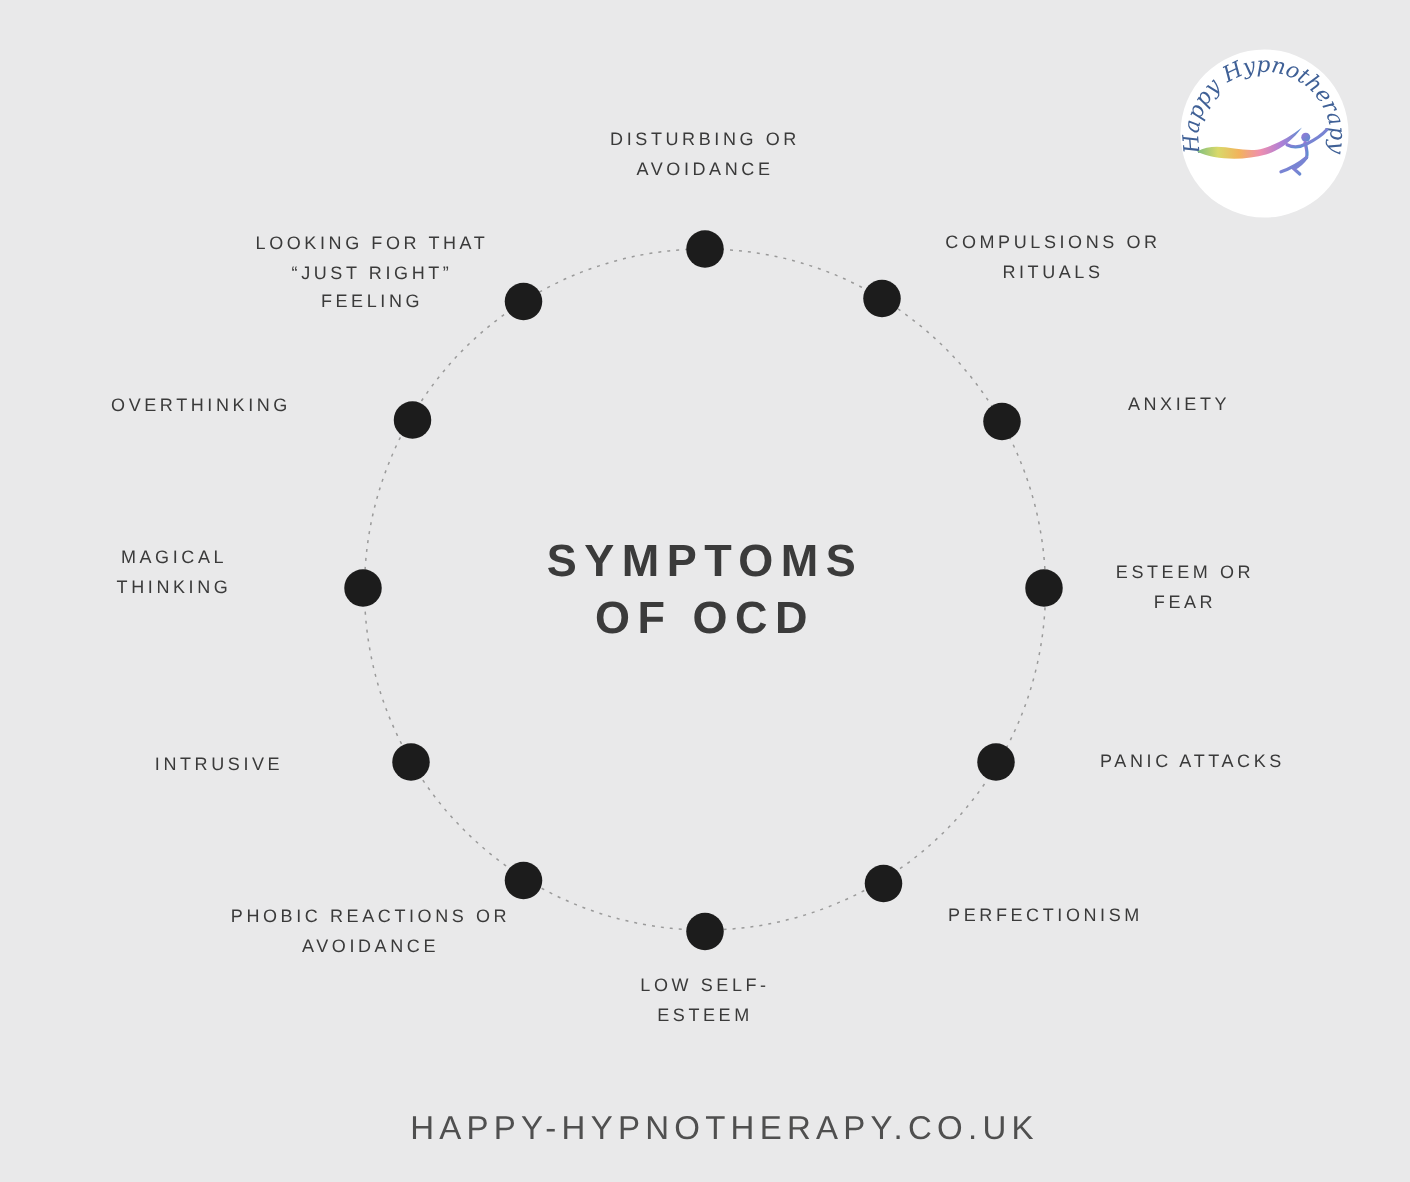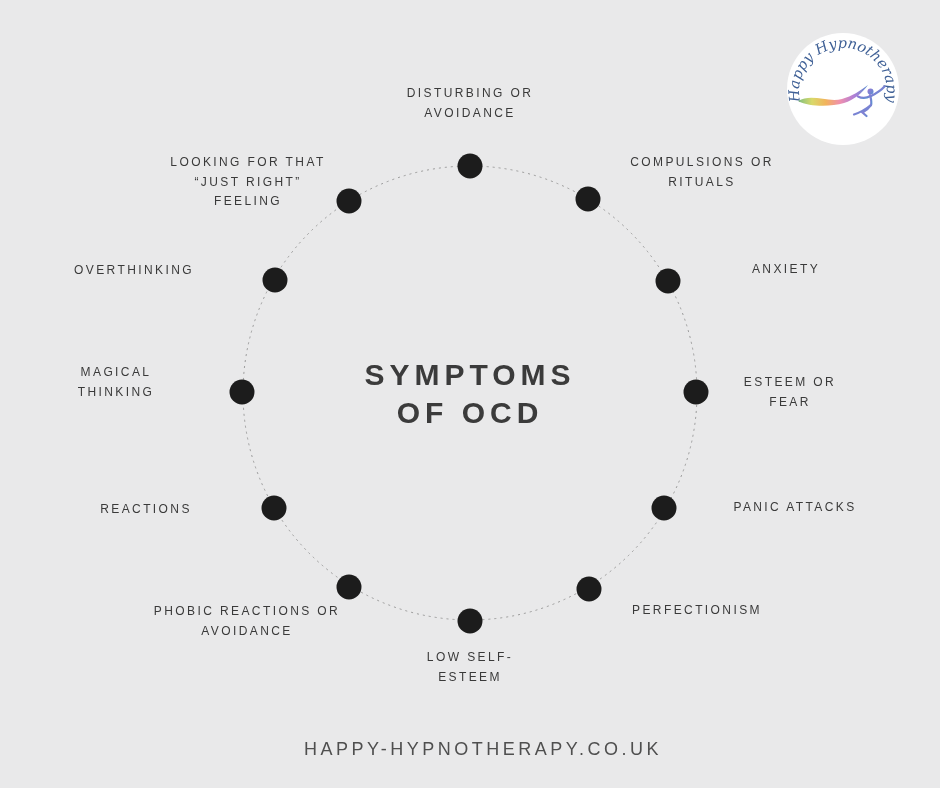--- a/index.html
+++ b/index.html
@@ -40,21 +40,21 @@
     position:absolute;transform:translate(-50%,-50%);
     text-align:center;
     font-size:12px;font-weight:normal;
     letter-spacing:2.4px;line-height:19.5px;
     color:var(--labelColor,#3a3a3a);
     white-space:nowrap;
   }
   .footer{
     position:absolute;left:26px;right:0;top:739px;
     text-align:center;
-    font-size:18px;letter-spacing:3.5px;
+    font-size:22px;letter-spacing:3.5px;
     color:var(--footerColor,#4f4f4f);
   }
 </style>
 </head>
 <body>
 
 <div class="page">
 
   <svg class="diagram-svg" width="940" height="788">
     <circle id="dashedCircle" fill="none" stroke-width="1" stroke-dasharray="2 4" cx="470" cy="393" r="227" stroke="#9a9a9a"></circle>
@@ -129,21 +129,21 @@
         <div>LOW SELF-</div>
         <div>ESTEEM</div>
       </div>
       <div class="dot" style="left: 349px; top: 587px;"></div>
       <div class="symptom-label" style="left: 203px; top: 621px; margin-left: 44px;">
         <div>PHOBIC REACTIONS OR</div>
         <div>AVOIDANCE</div>
       </div>
       <div class="dot" style="left: 274px; top: 508px;"></div>
       <div class="symptom-label" style="left: 146px; top: 510px;">
-        <div>REACTIONS</div>
+        <div>INTRUSIVE</div>
       </div>
       <div class="dot" style="left: 242px; top: 392px;"></div>
       <div class="symptom-label" style="left: 116px; top: 382px;">
         <div>MAGICAL</div>
         <div>THINKING</div>
       </div>
       <div class="dot" style="left: 275px; top: 280px;"></div>
       <div class="symptom-label" style="left: 134px; top: 271px;">
         <div>OVERTHINKING</div>
       </div>

